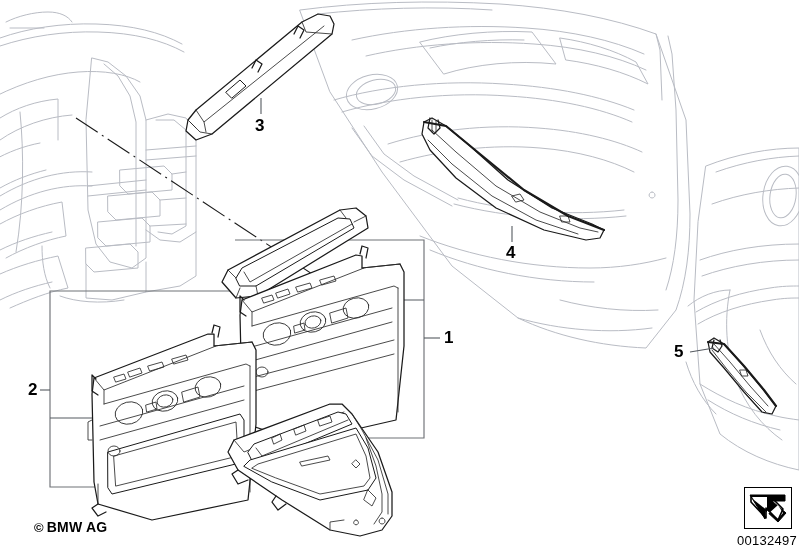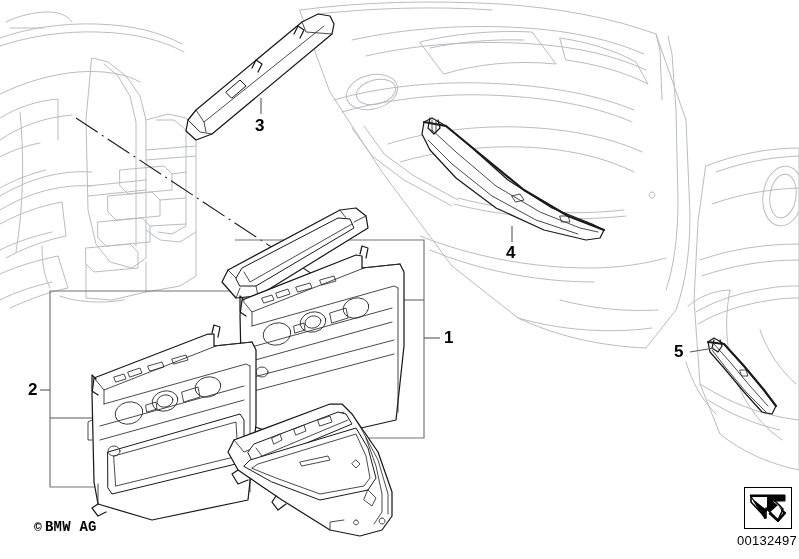--- a/index.html
+++ b/index.html
@@ -37,21 +37,21 @@
   #callout-1 { left: 444px; top: 329px; }
   #callout-2 { left: 28px;  top: 381px; }
   #callout-3 { left: 255px; top: 117px; }
   #callout-4 { left: 506px; top: 244px; }
   #callout-5 { left: 674px; top: 343px; }
 
   #copyright {
     position: absolute;
     left: 34px;
     top: 519px;
-    font-family: Liberation Mono, monospace;
+    font-family: Liberation Sans, sans-serif;
     font-weight: bold;
     font-size: 14px;
     letter-spacing: 0.2px;
     color: #000000;
     white-space: nowrap;
   }
   #copyright .cmark {
     font-size: 13px;
     margin-right: 3px;
   }

